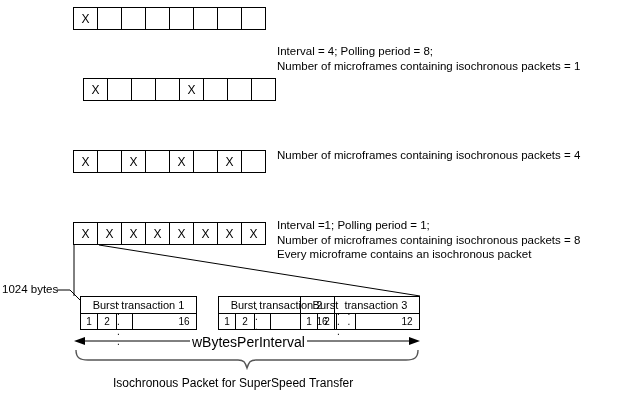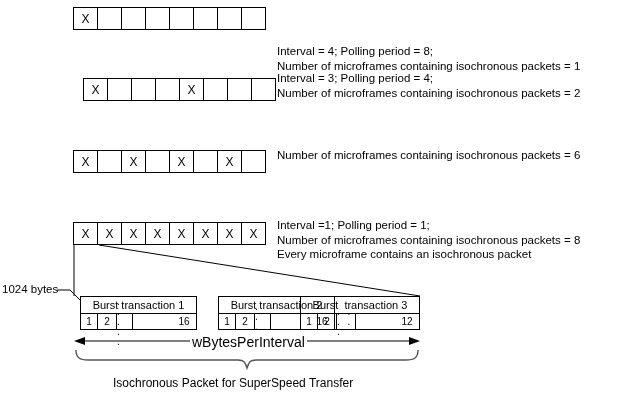--- a/index.html
+++ b/index.html
@@ -105,37 +105,33 @@
   <div class="frame-row" style="left:83px;top:78px;">
     <div class="cell">X</div>
     <div class="cell"></div>
     <div class="cell"></div>
     <div class="cell"></div>
     <div class="cell">X</div>
     <div class="cell"></div>
     <div class="cell"></div>
     <div class="cell"></div>
   </div>
-  <div class="desc" style="left:277px;top:71px;">
-    <div>Interval = 3; Polling period = 4;</div>
-    <div>Number of microframes containing isochronous packets = 2</div>
-  </div>
 
   <div class="frame-row" style="left:73px;top:150px;">
     <div class="cell">X</div>
     <div class="cell"></div>
     <div class="cell">X</div>
     <div class="cell"></div>
     <div class="cell">X</div>
     <div class="cell"></div>
     <div class="cell">X</div>
     <div class="cell"></div>
   </div>
   <div class="desc" style="left:277px;top:148px;">
-    <div>Number of microframes containing isochronous packets = 6</div>
+    <div>Number of microframes containing isochronous packets = 4</div>
   </div>
 
   <div class="frame-row" style="left:73px;top:222px;">
     <div class="cell">X</div>
     <div class="cell">X</div>
     <div class="cell">X</div>
     <div class="cell">X</div>
     <div class="cell">X</div>
     <div class="cell">X</div>
     <div class="cell">X</div>

